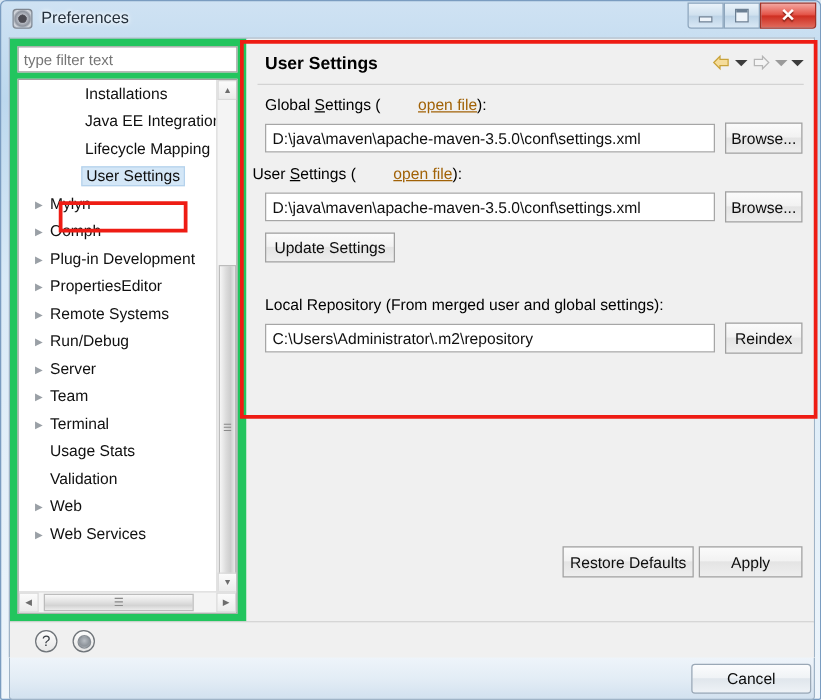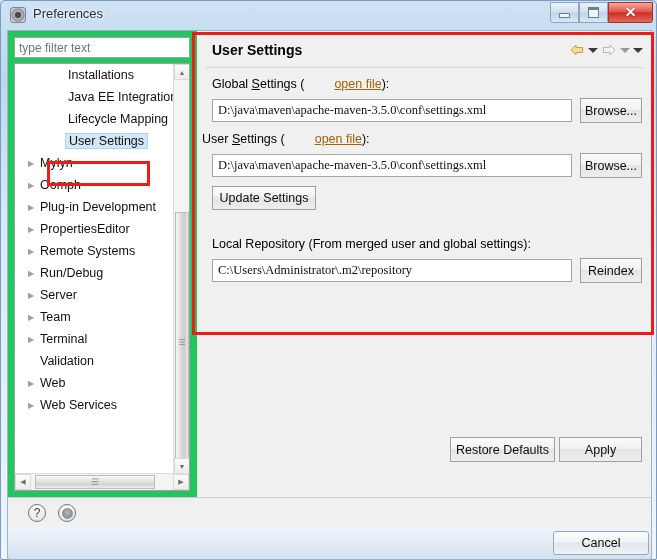--- a/index.html
+++ b/index.html
@@ -232,21 +232,21 @@
     position: absolute;
     font-size: 12.5px; color: #000000; white-space: nowrap;
   }
   .field-label u { text-decoration: underline; }
   .link { color: #a16207; text-decoration: underline; padding-left: 30px; }
   .text-input {
     position: absolute;
     height: 23px;
     background: #ffffff;
     border: 1px solid #a6a6a6;
-    font-family: Liberation Serif, serif;
+    font-family: Liberation Sans, sans-serif;
     font-size: 12.5px;
     color: #101010;
     padding: 6px 5px;
     outline: none;
   }
   .btn {
     position: absolute;
     background: linear-gradient(to bottom, #fbfbfb 0%, #f2f2f2 46%, #e4e4e4 50%, #eeeeee 100%);
     border: 1px solid #a0a0a0;
     font-family: "Liberation Sans", sans-serif;
@@ -382,20 +382,24 @@
               <span class="tw-arrow" style="margin-left: 8px;">▶</span>
               <span class="tree-label">Server</span>
             </div>
             <div class="tree-row">
               <span class="tw-arrow" style="margin-left: 8px;">▶</span>
               <span class="tree-label">Team</span>
             </div>
             <div class="tree-row">
               <span class="tw-arrow" style="margin-left: 8px;">▶</span>
               <span class="tree-label">Terminal</span>
+            </div>
+            <div class="tree-row">
+              <span class="tw-arrow hidden" style="margin-left: 8px;">▶</span>
+              <span class="tree-label">Usage Stats</span>
             </div>
             <div class="tree-row">
               <span class="tw-arrow hidden" style="margin-left: 8px;">▶</span>
               <span class="tree-label">Validation</span>
             </div>
             <div class="tree-row">
               <span class="tw-arrow" style="margin-left: 8px;">▶</span>
               <span class="tree-label">Web</span>
             </div>
             <div class="tree-row">

